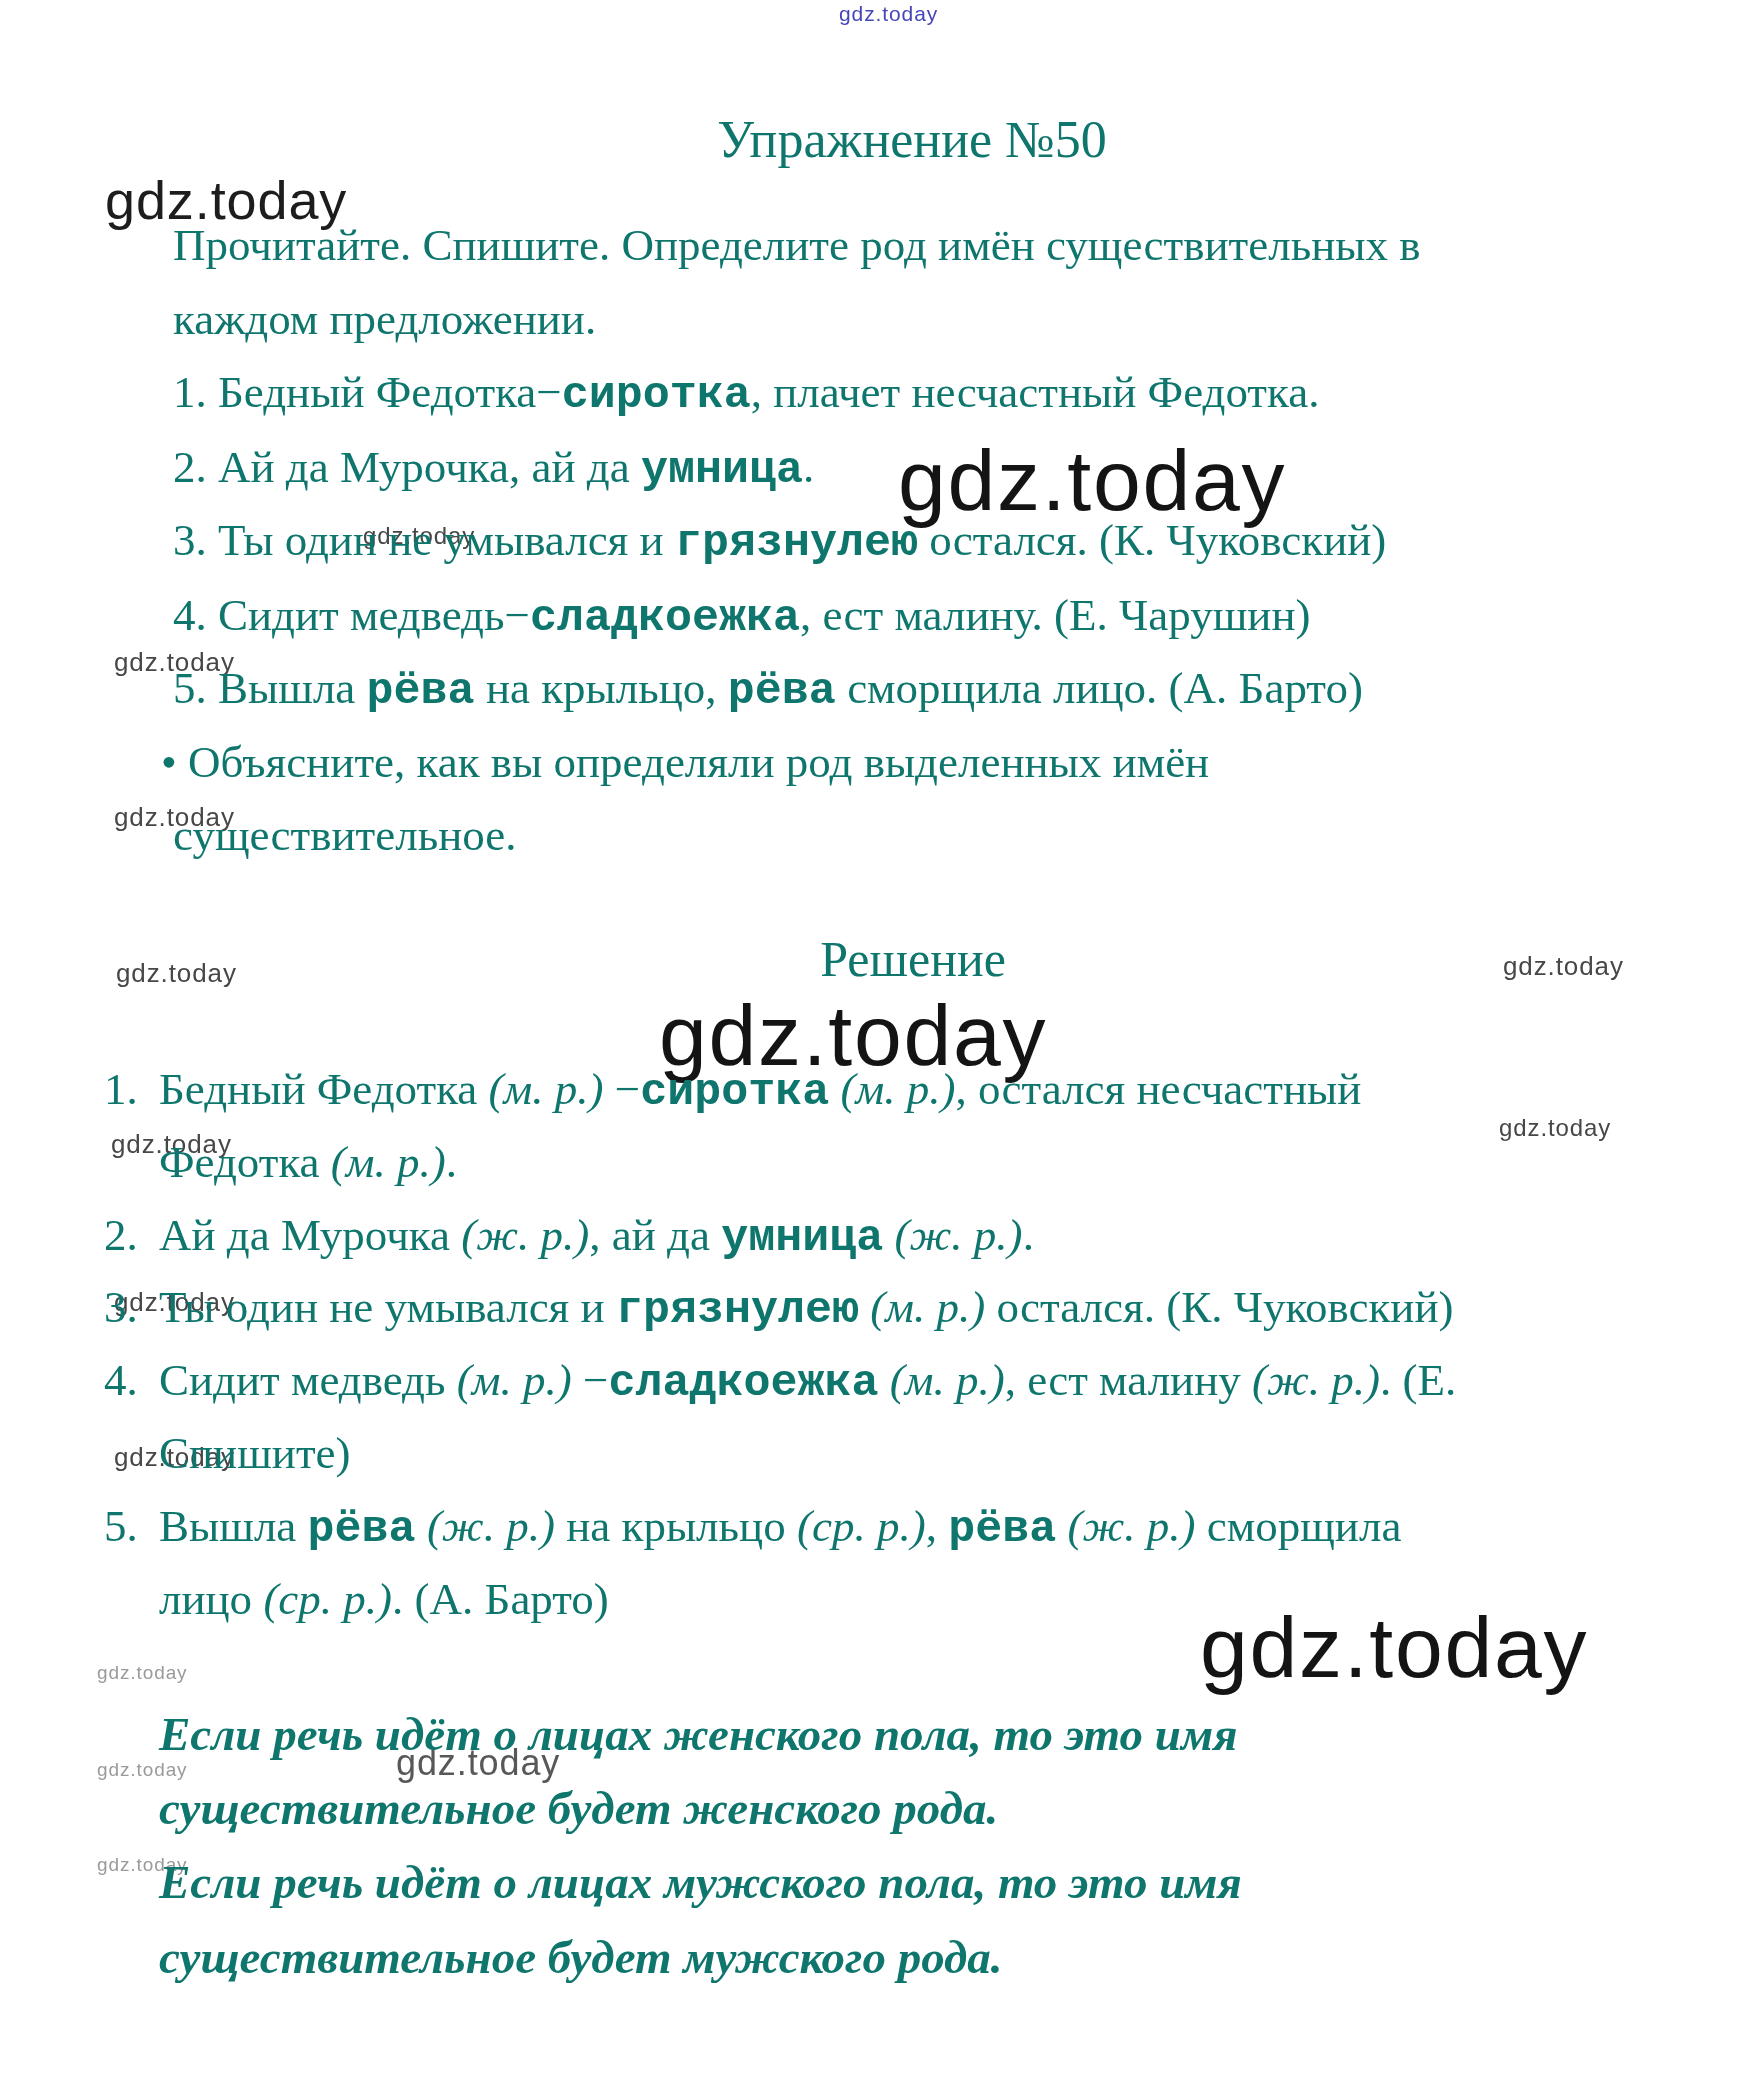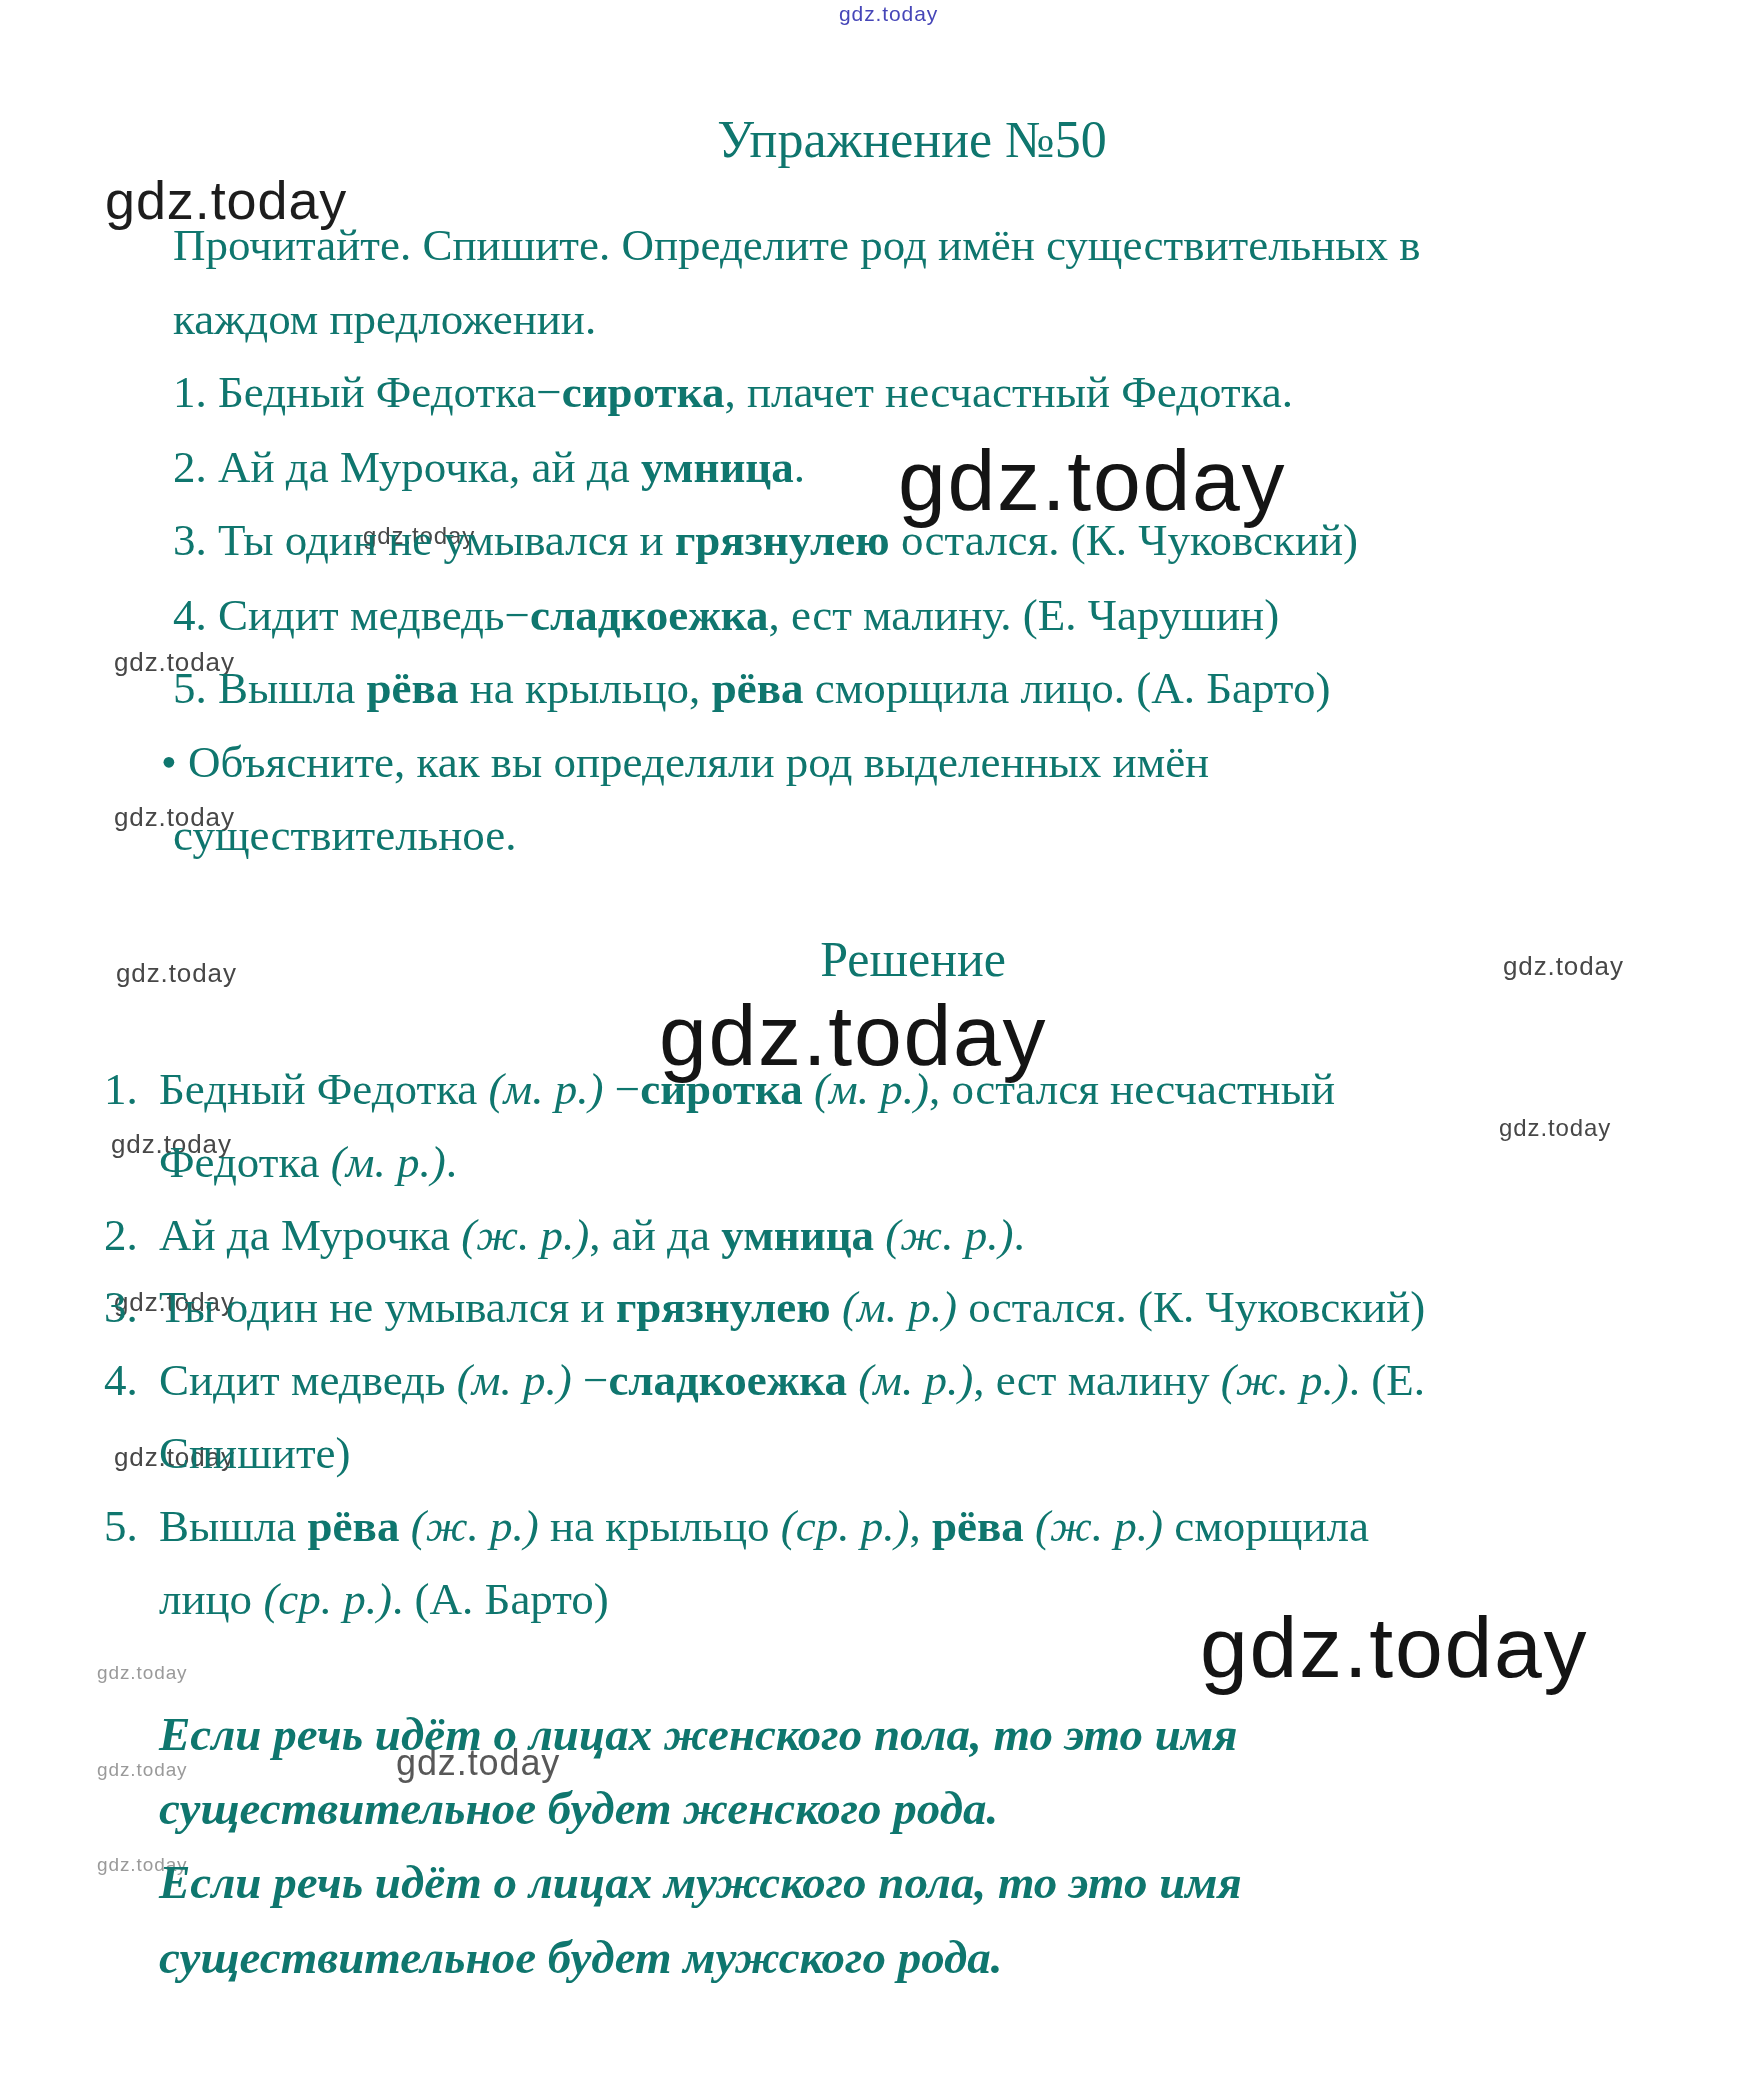--- a/index.html
+++ b/index.html
@@ -25,21 +25,21 @@
   }
   .heading-line{
     font-size:50px;
     text-align:center;
   }
   .concl{
     font-weight:700;
     font-style:italic;
     font-size:47px;
   }
-  .s-b{font-weight:700;}
+  .s-b{font-weight:700;font-family:Liberation Mono, monospace;}
   .s-i{font-style:italic;}
   .s-num{display:inline-block;min-width:55px;}
   .wm{
     position:absolute;
     white-space:nowrap;
     font-family:"Liberation Sans","DejaVu Sans",sans-serif;
     font-weight:300;
     letter-spacing:0.9px;
   }
   .wm-blue{font-size:21px;color:#4646b8;font-weight:400;}

